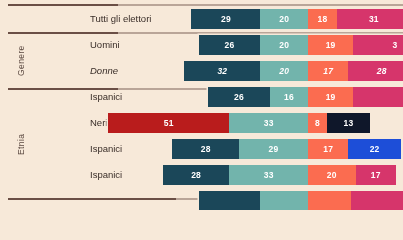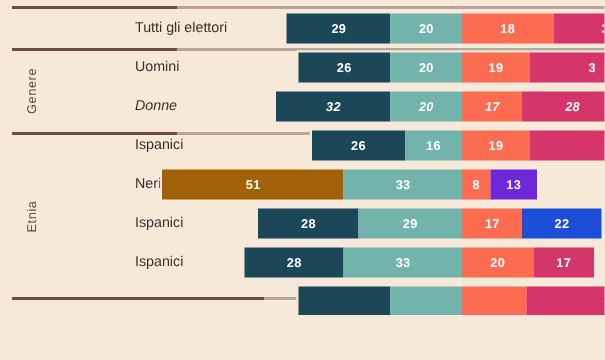--- a/index.html
+++ b/index.html
@@ -97,21 +97,21 @@
     <div class="group-label" style="left: 16px; top: 90px; height: 108px;">Etnia</div>
     <div class="row" style="top: 6px;">
       <div class="row-label">Tutti gli elettori</div>
       <div class="bar" style="left: 191.38px;">
         <div class="seg" style="width: 69.02px; background: rgb(27, 71, 89);">
           <span>29</span>
         </div>
         <div class="seg" style="width: 47.6px; background: rgb(114, 180, 172);">
           <span>20</span>
         </div>
-        <div class="seg" style="width: 61px; background: rgb(251, 108, 80);">
+        <div class="seg" style="width: 29px; background: rgb(251, 108, 80);">
           <span>18</span>
         </div>
         <div class="seg" style="width: 73.78px; background: rgb(214, 53, 107);">
           <span>31</span>
         </div>
       </div>
     </div>
     <div class="row" style="top: 32px; padding-left: 40px;">
       <div class="row-label">Uomini</div>
       <div class="bar" style="left: 198.52px;">
@@ -159,30 +159,30 @@
           <span>19</span>
         </div>
         <div class="seg" style="width: 90.44px; background: rgb(214, 53, 107);">
           <span></span>
         </div>
       </div>
     </div>
     <div class="row" style="top: 110px; padding-left: 24px;">
       <div class="row-label">Neri</div>
       <div class="bar" style="left: 108.08px;">
-        <div class="seg" style="width: 121.38px; background: #a16207;">
+        <div class="seg" style="width: 121.38px; background: #b91c1c;">
           <span>51</span>
         </div>
         <div class="seg" style="width: 78.54px; background: rgb(114, 180, 172);">
           <span>33</span>
         </div>
         <div class="seg" style="width: 19.04px; background: rgb(251, 108, 80);">
           <span>8</span>
         </div>
-        <div class="seg" style="width: 31px; background: #6d28d9;">
+        <div class="seg" style="width: 43px; background: #0f172a;">
           <span>13</span>
         </div>
       </div>
     </div>
     <div class="row" style="top: 136px; padding-left: 24px;">
       <div class="row-label">Ispanici</div>
       <div class="bar" style="left: 172.34px;">
         <div class="seg" style="width: 66.64px; background: rgb(27, 71, 89);">
           <span>28</span>
         </div>

